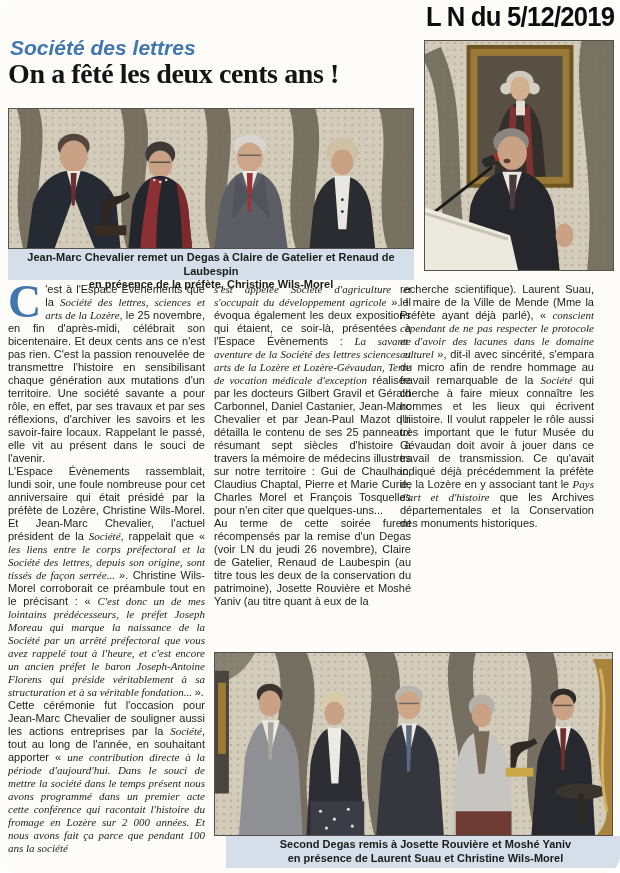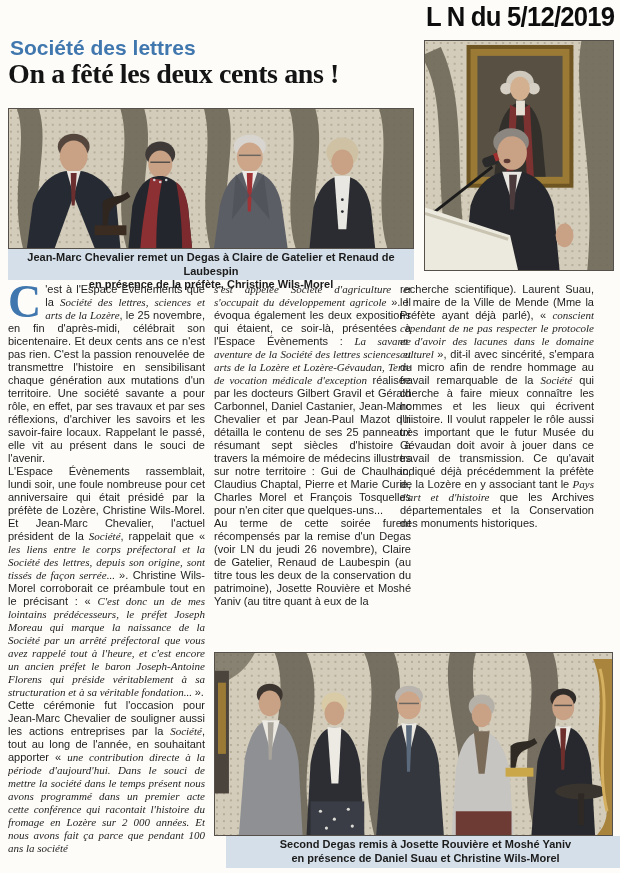--- a/index.html
+++ b/index.html
@@ -1,30 +1,30 @@
 <!DOCTYPE html>
 <html lang="fr" style="--accent: #4077ae; --caption-bg: #d5dfe9; --caption-text: #1b1b1b; --paper: #fdfcf9;"><head>
 <meta charset="utf-8">
 <title>Presse — Société des lettres</title>
 <style>
   html,body{margin:0;padding:0;background:#ffffff;}
   .page{
     position:relative;width:620px;height:873px;margin:0 auto;
     background:var(--paper,#fdfcf9);overflow:hidden;
-    font-family:"Liberation Sans",sans-serif;color:#1c1c1c;
+    font-family:"Liberation Sans",sans-serif;color:#1c1c1c;border-radius:17px;
   }
   .date-stamp{
     position:absolute;top:2px;right:6px;
     font-family:"Liberation Sans",sans-serif;font-weight:700;
     font-size:27px;letter-spacing:-0.8px;color:#0d0d0d;
     transform:scaleX(0.95);transform-origin:100% 0;white-space:nowrap;
   }
   .kicker{
     position:absolute;left:10px;top:36px;
-    font-weight:700;font-size:21px;
+    font-style:italic;font-weight:700;font-size:21px;
     color:var(--accent,#4077ae);letter-spacing:0;
   }
   .headline{
     position:absolute;left:8px;top:58px;margin:0;
     font-family:"Liberation Serif",serif;font-weight:700;
     font-size:28px;letter-spacing:-0.4px;color:#141414;white-space:nowrap;
   }
   figure.photo{margin:0;position:absolute;border:1px solid #55504a;box-sizing:border-box;overflow:hidden;background:#d3ccba;}
   .top-photo{left:8px;top:108px;width:406px;height:141px;}
   .right-photo{left:424px;top:40px;width:190px;height:231px;}
@@ -257,16 +257,16 @@
       <g>
         <ellipse cx="368" cy="140" rx="26" ry="8" fill="#3a342e"></ellipse>
         <rect x="365" y="142" width="6" height="32" fill="#2e2924"></rect>
         <path d="M380,6 C396,42 376,92 392,148 C397,164 391,176 384,184 L399,184 L399,6 Z" fill="#a8843c"></path>
         <path d="M387,16 C398,58 382,110 394,160" stroke="#d4b060" stroke-width="3" fill="none"></path>
       </g>
     </svg>
   </figure>
   <div class="caption bottom-caption">
     <span>Second Degas remis à Josette Rouvière et Moshé Yaniv</span>
-    <span>en présence de Daniel Suau et Christine Wils-Morel</span>
+    <span>en présence de Laurent Suau et Christine Wils-Morel</span>
   </div>
 
 </div>
 
 </body></html>

